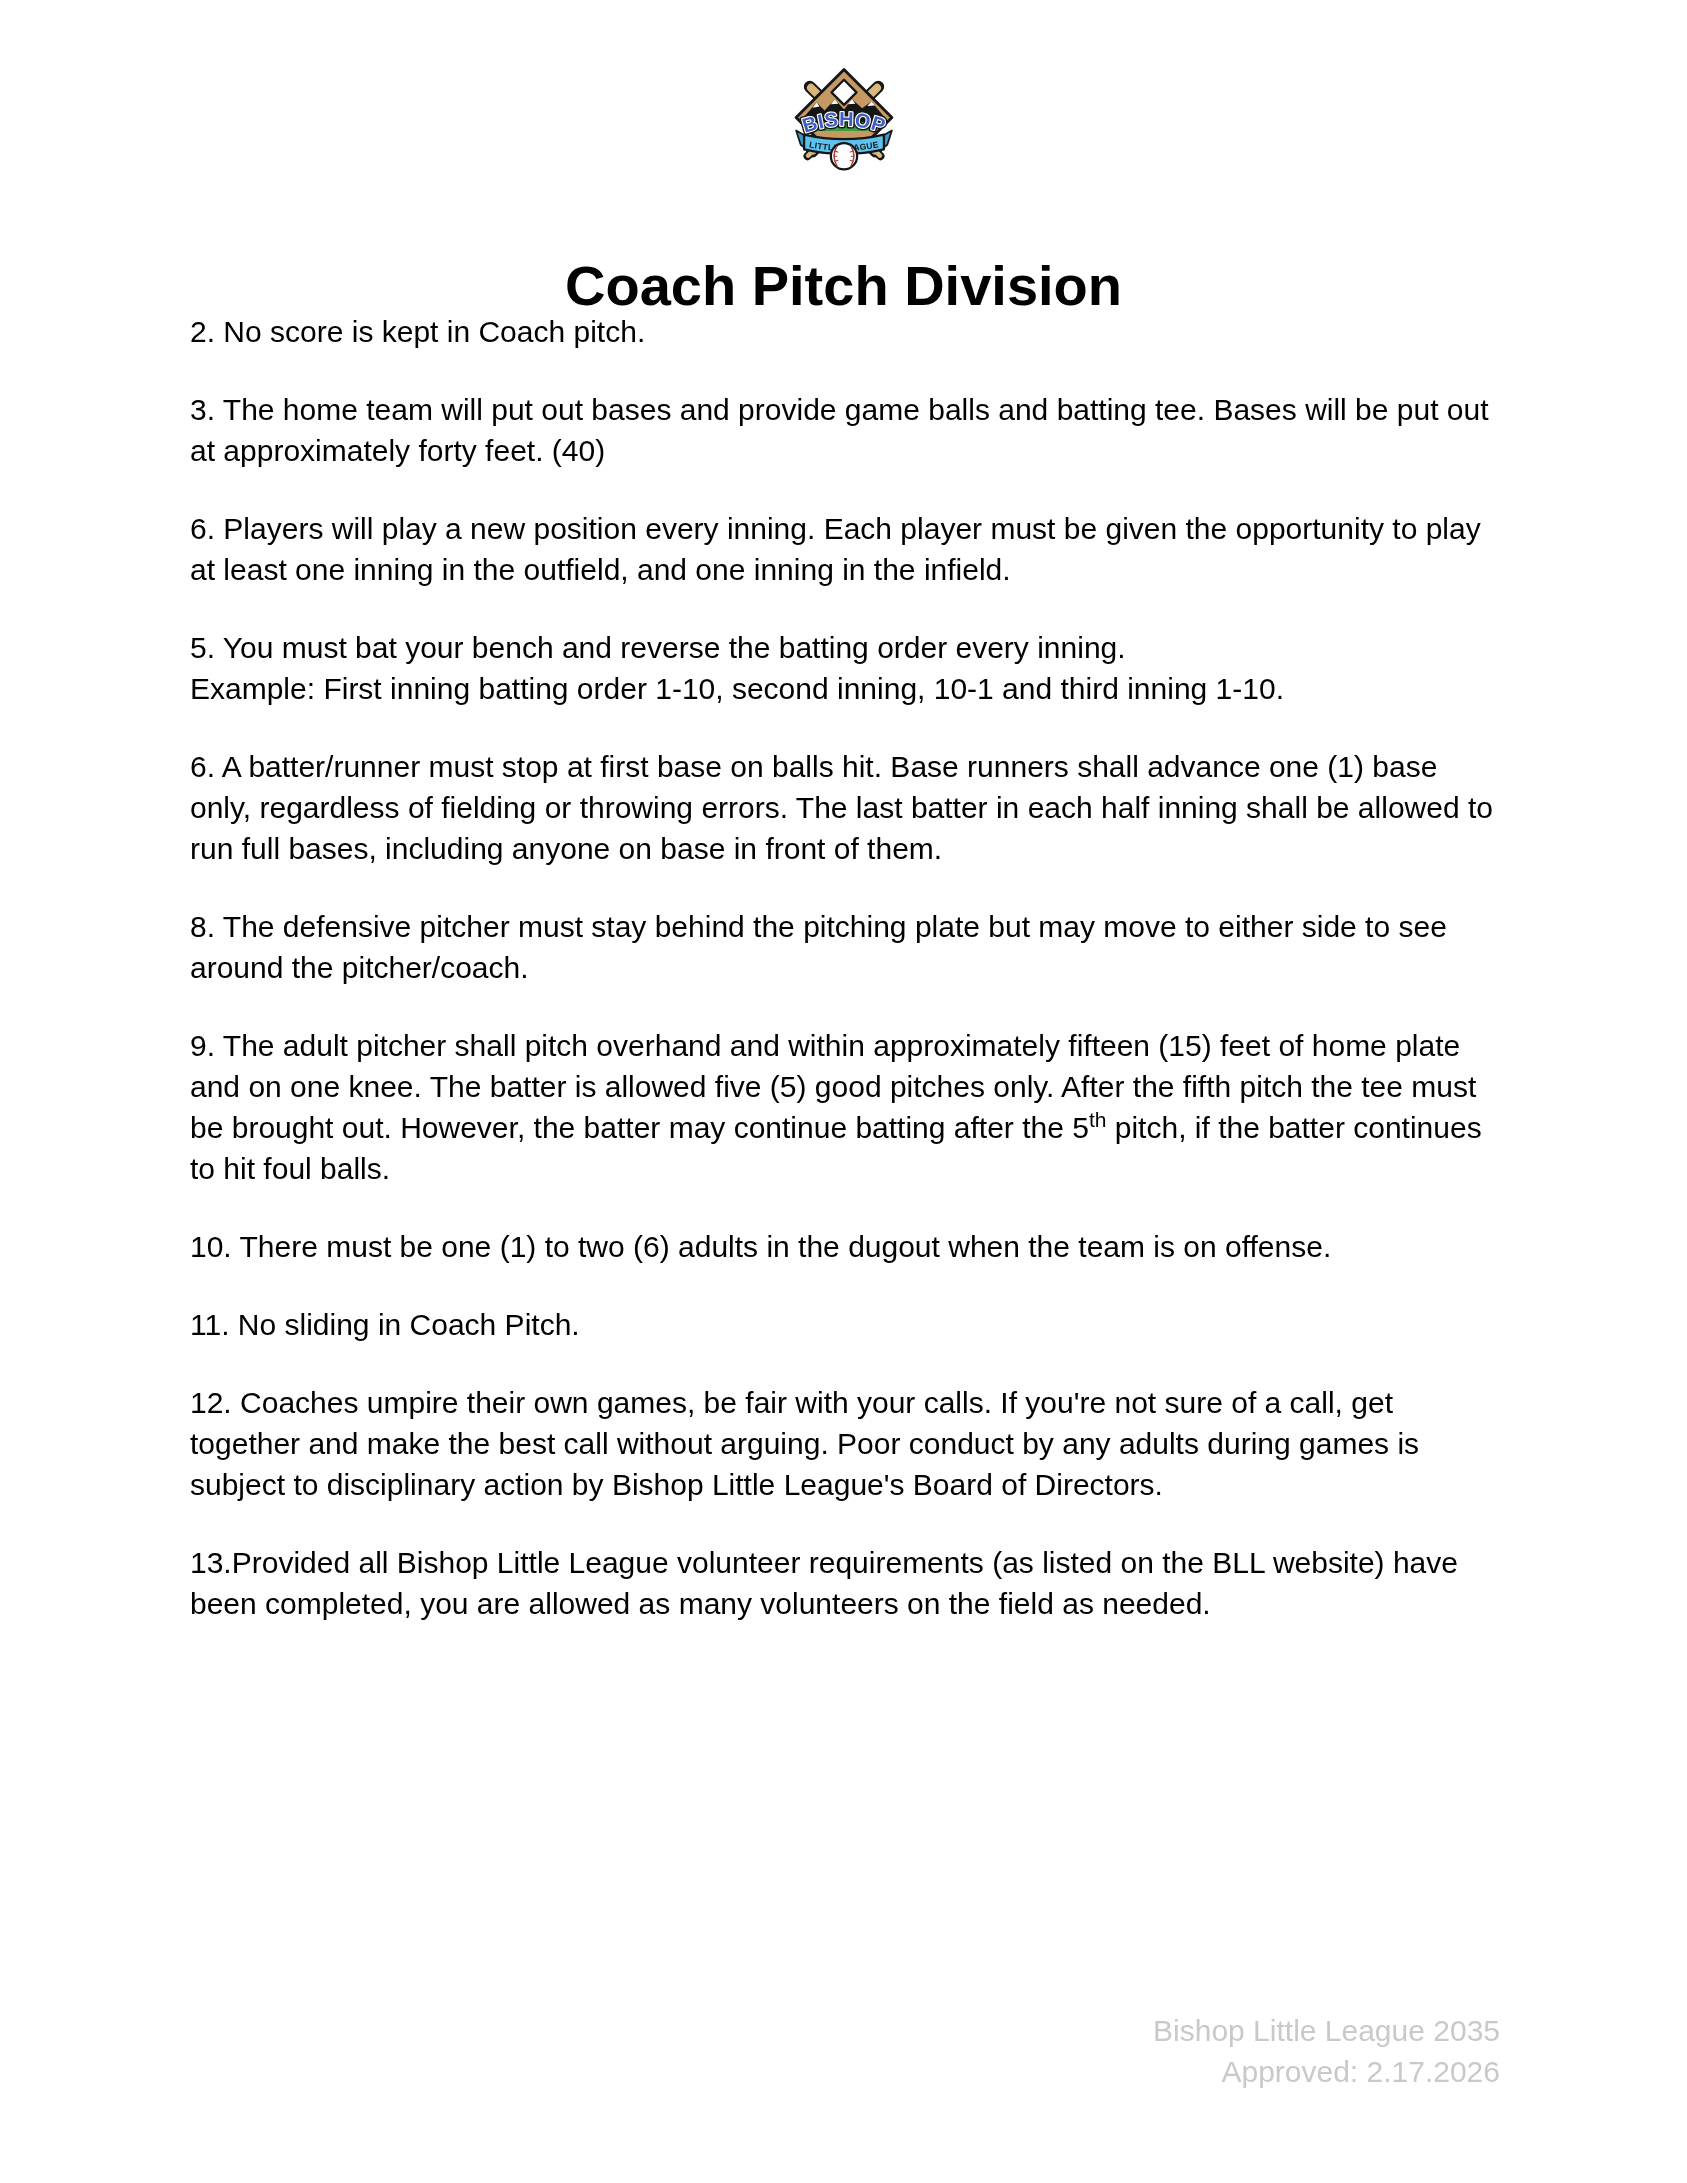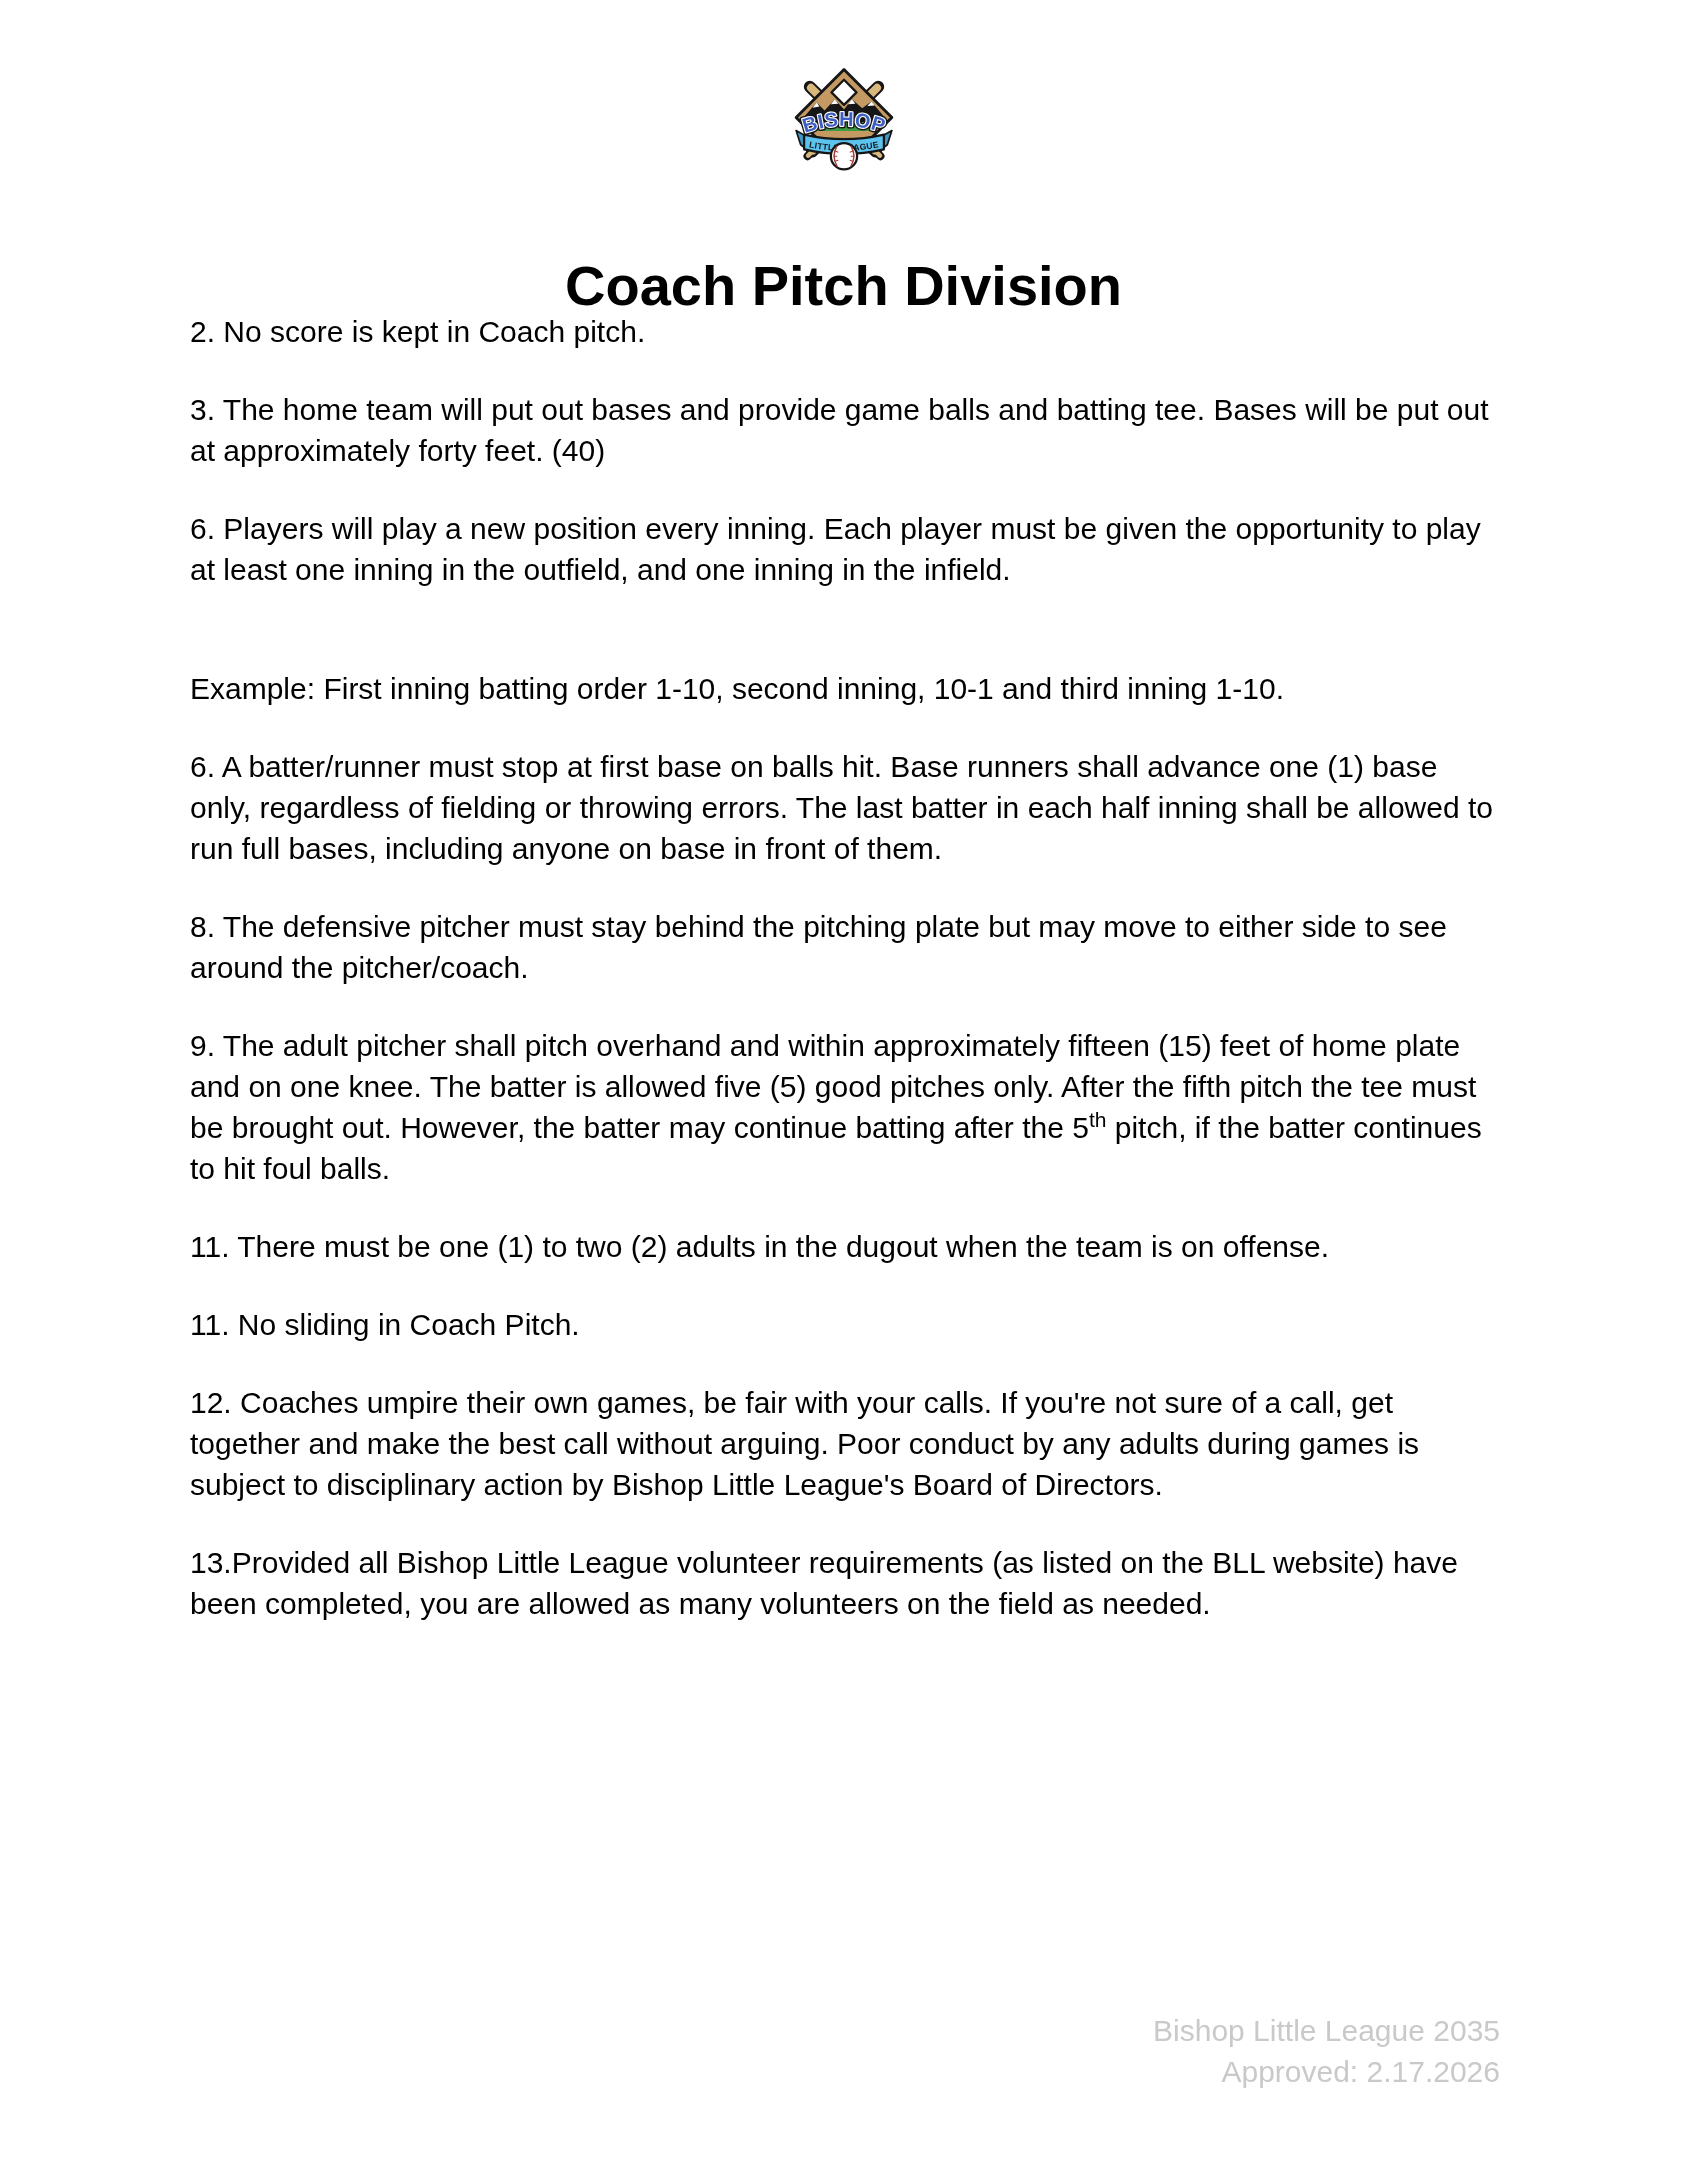--- a/index.html
+++ b/index.html
@@ -109,25 +109,25 @@
       </g>
     </svg>
   </div>
 
   <h1 class="doc-title">Coach Pitch Division</h1>
 
   <div class="content">
     <p class="rule">2. No score is kept in Coach pitch.</p>
     <p class="rule">3. The home team will put out bases and provide game balls and batting tee. Bases will be put out at approximately forty feet. (40)</p>
     <p class="rule">6. Players will play a new position every inning. Each player must be given the opportunity to play at least one inning in the outfield, and one inning in the infield.</p>
-    <p class="rule"><br><span>Example: First inning batting order 1-10, second inning, 10-1 and third inning 1-10.</span></p>
+    <p class="rule"><span>5. You must bat your bench and reverse the batting order every inning.</span><br><span>Example: First inning batting order 1-10, second inning, 10-1 and third inning 1-10.</span></p>
     <p class="rule">6. A batter/runner must stop at first base on balls hit. Base runners shall advance one (1) base only, regardless of fielding or throwing errors. The last batter in each half inning shall be allowed to run full bases, including anyone on base in front of them.</p>
     <p class="rule">8. The defensive pitcher must stay behind the pitching plate but may move to either side to see around the pitcher/coach.</p>
     <p class="rule"><span>9. The adult pitcher shall pitch overhand and within approximately fifteen (15) feet of home plate and on one knee. The batter is allowed five (5) good pitches only. After the fifth pitch the tee must be brought out. However, the batter may continue batting after the 5</span><sup class="sup">th</sup><span> pitch, if the batter continues to hit foul balls.</span></p>
-    <p class="rule">11. There must be one (1) to two (2) adults in the dugout when the team is on offense.</p>
+    <p class="rule">10. There must be one (1) to two (6) adults in the dugout when the team is on offense.</p>
     <p class="rule">11. No sliding in Coach Pitch.</p>
     <p class="rule">12. Coaches umpire their own games, be fair with your calls. If you're not sure of a call, get together and make the best call without arguing. Poor conduct by any adults during games is subject to disciplinary action by Bishop Little League's Board of Directors.</p>
     <p class="rule">13.Provided all Bishop Little League volunteer requirements (as listed on the BLL website) have been completed, you are allowed as many volunteers on the field as needed.</p>
   </div>
 
   <div class="footer">
     <div>Bishop Little League 2035</div>
     <div>Approved: 2.17.2026</div>
   </div>
 

